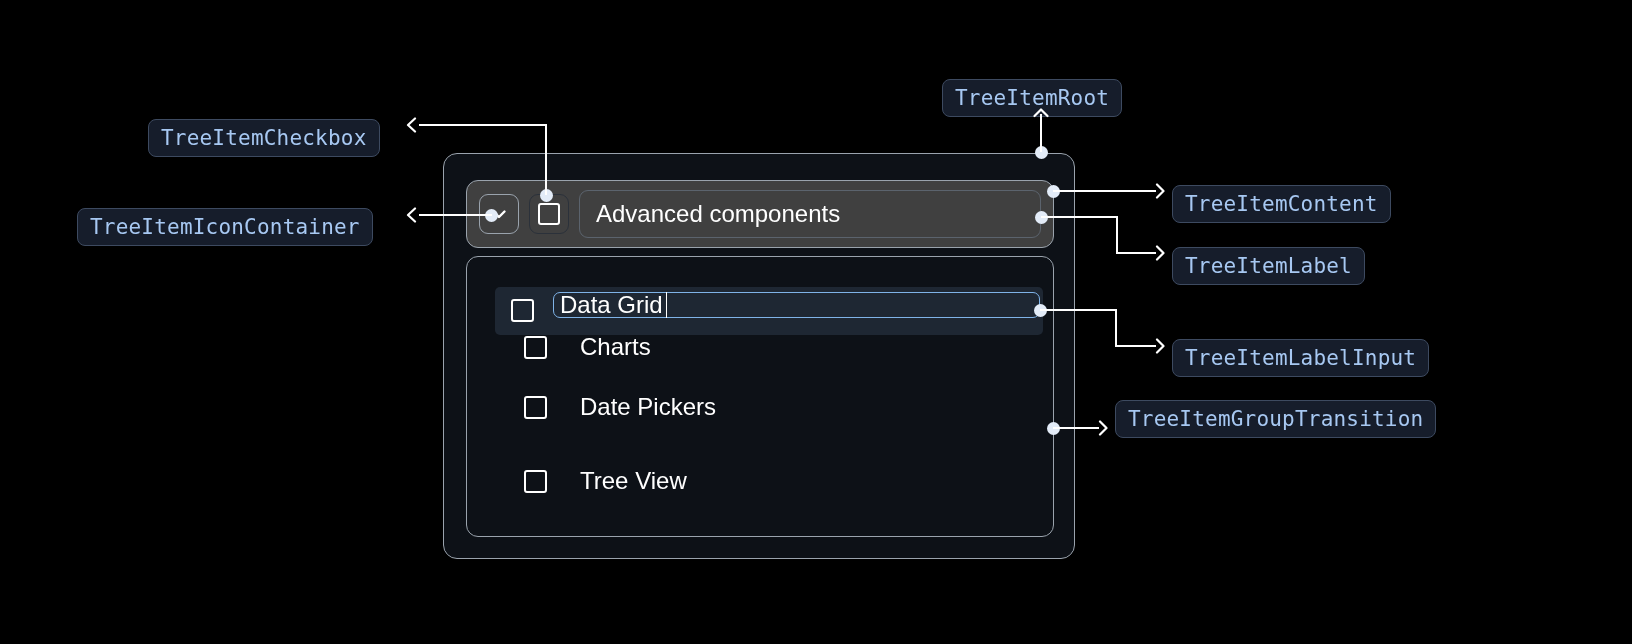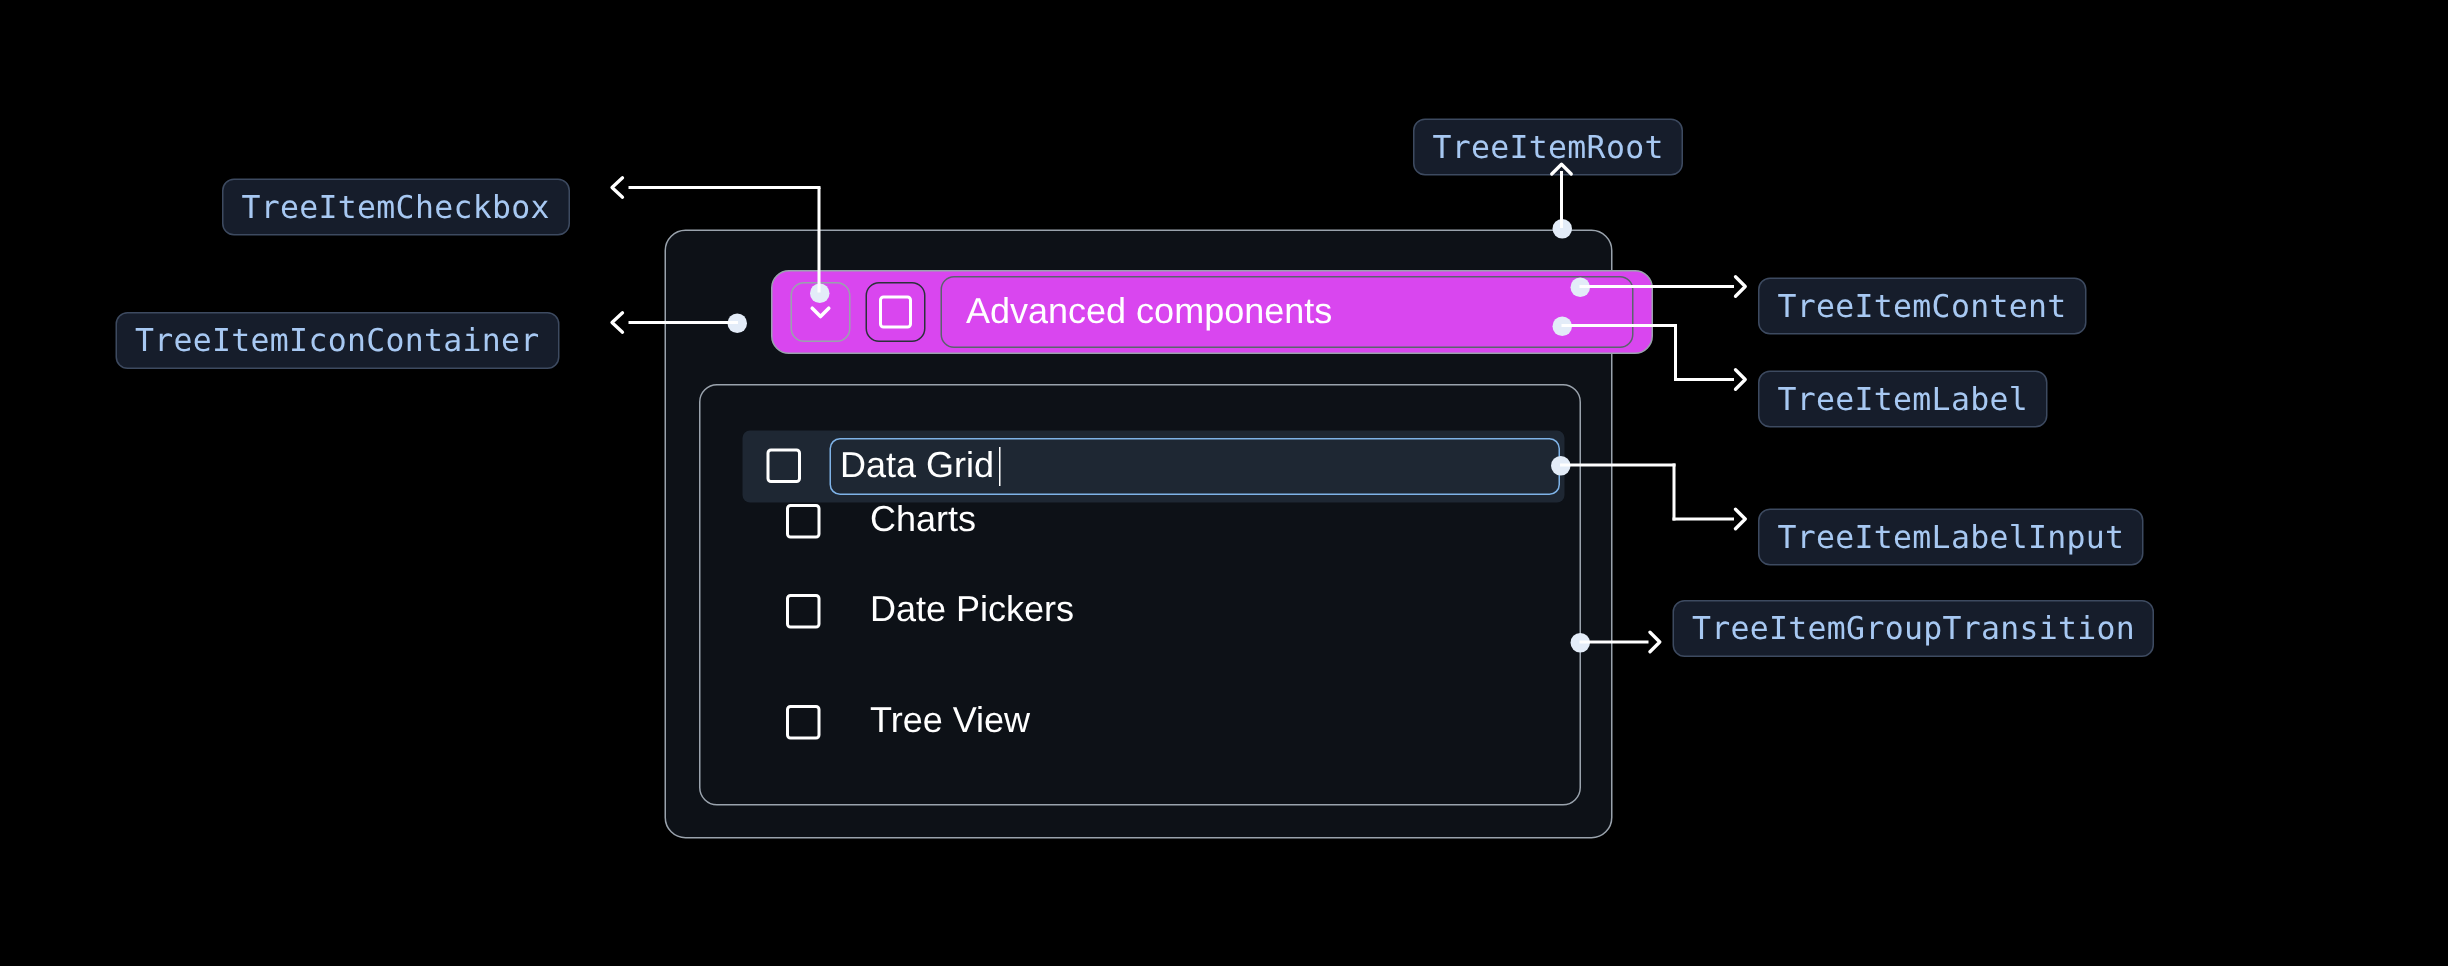--- a/index.html
+++ b/index.html
@@ -21,23 +21,23 @@
   .lnv{width:2px;}
   .dot{position:absolute;width:13px;height:13px;border-radius:50%;
        background:#e3ecf8;}
   .arw{position:absolute;width:16px;height:16px;}
   .arw svg{display:block;}
 
   
   #root-box{position:absolute;left:443px;top:153px;width:632px;height:406px;
             box-sizing:border-box;border:1px solid #9aa3ad;border-radius:14px;
             background:#0d1117;}
-  #content-box{position:absolute;left:466px;top:180px;width:588px;height:56px;
+  #content-box{position:absolute;left:466px;top:180px;width:588px;height:68px;
                box-sizing:border-box;border:1px solid #9aa3ad;border-radius:12px;
-               background:#d946ef;display:flex;align-items:center;padding:0 12px;gap:10px;margin-left:48px;}
+               background:#404040;display:flex;align-items:center;padding:0 12px;gap:10px;}
   .sq-btn{width:40px;height:40px;flex:0 0 40px;box-sizing:border-box;
           border:1px solid #9aa3ad;border-radius:9px;background:transparent;
           display:flex;align-items:center;justify-content:center;}
   .chk-btn{width:40px;height:40px;flex:0 0 40px;box-sizing:border-box;
            border:1px solid #2b313a;border-radius:9px;background:transparent;
            display:flex;align-items:center;justify-content:center;}
   .chkbox{width:22px;height:22px;box-sizing:border-box;
           border:2.5px solid #ffffff;border-radius:3px;background:transparent;}
   #label-field{flex:1 1 auto;height:48px;box-sizing:border-box;
                border:1px solid #5b636d;border-radius:9px;background:transparent;
@@ -47,21 +47,21 @@
   #group-box{position:absolute;left:466px;top:256px;width:588px;height:281px;
              box-sizing:border-box;border:1px solid #9aa3ad;border-radius:12px;
              background:#0d1117;overflow:hidden;}
   .trow{position:absolute;left:29px;height:44px;display:flex;align-items:center;gap:4px;}
   .trow .cb{width:23px;height:23px;box-sizing:border-box;margin-left:28px;
             border:2.5px solid #ffffff;border-radius:3px;background:transparent;
             flex:0 0 23px;}
   .trow .tx{margin-left:29px;color:#ffffff;font-size:24px;white-space:nowrap;}
   #row-sel{position:absolute;left:495px;top:287px;width:548px;height:48px;
            background:#1e2733;border-radius:5px;}
-  #row-input{position:absolute;left:553px;top:292px;width:487px;height:38px;
+  #row-input{position:absolute;left:553px;top:292px;width:487px;height:26px;
              box-sizing:border-box;border:1.5px solid #7fb3e8;border-radius:7px;
              background:transparent;display:flex;align-items:center;padding:0 6px;
              color:#ffffff;font-size:24px;}
   .caret{display:inline-block;width:1.5px;height:26px;background:#ffffff;
          margin-left:3px;}
   #cb-sel{position:absolute;left:511px;top:299px;width:23px;height:23px;
           box-sizing:border-box;border:2.5px solid #ffffff;border-radius:3px;}
 </style>
 </head>
 <body>

